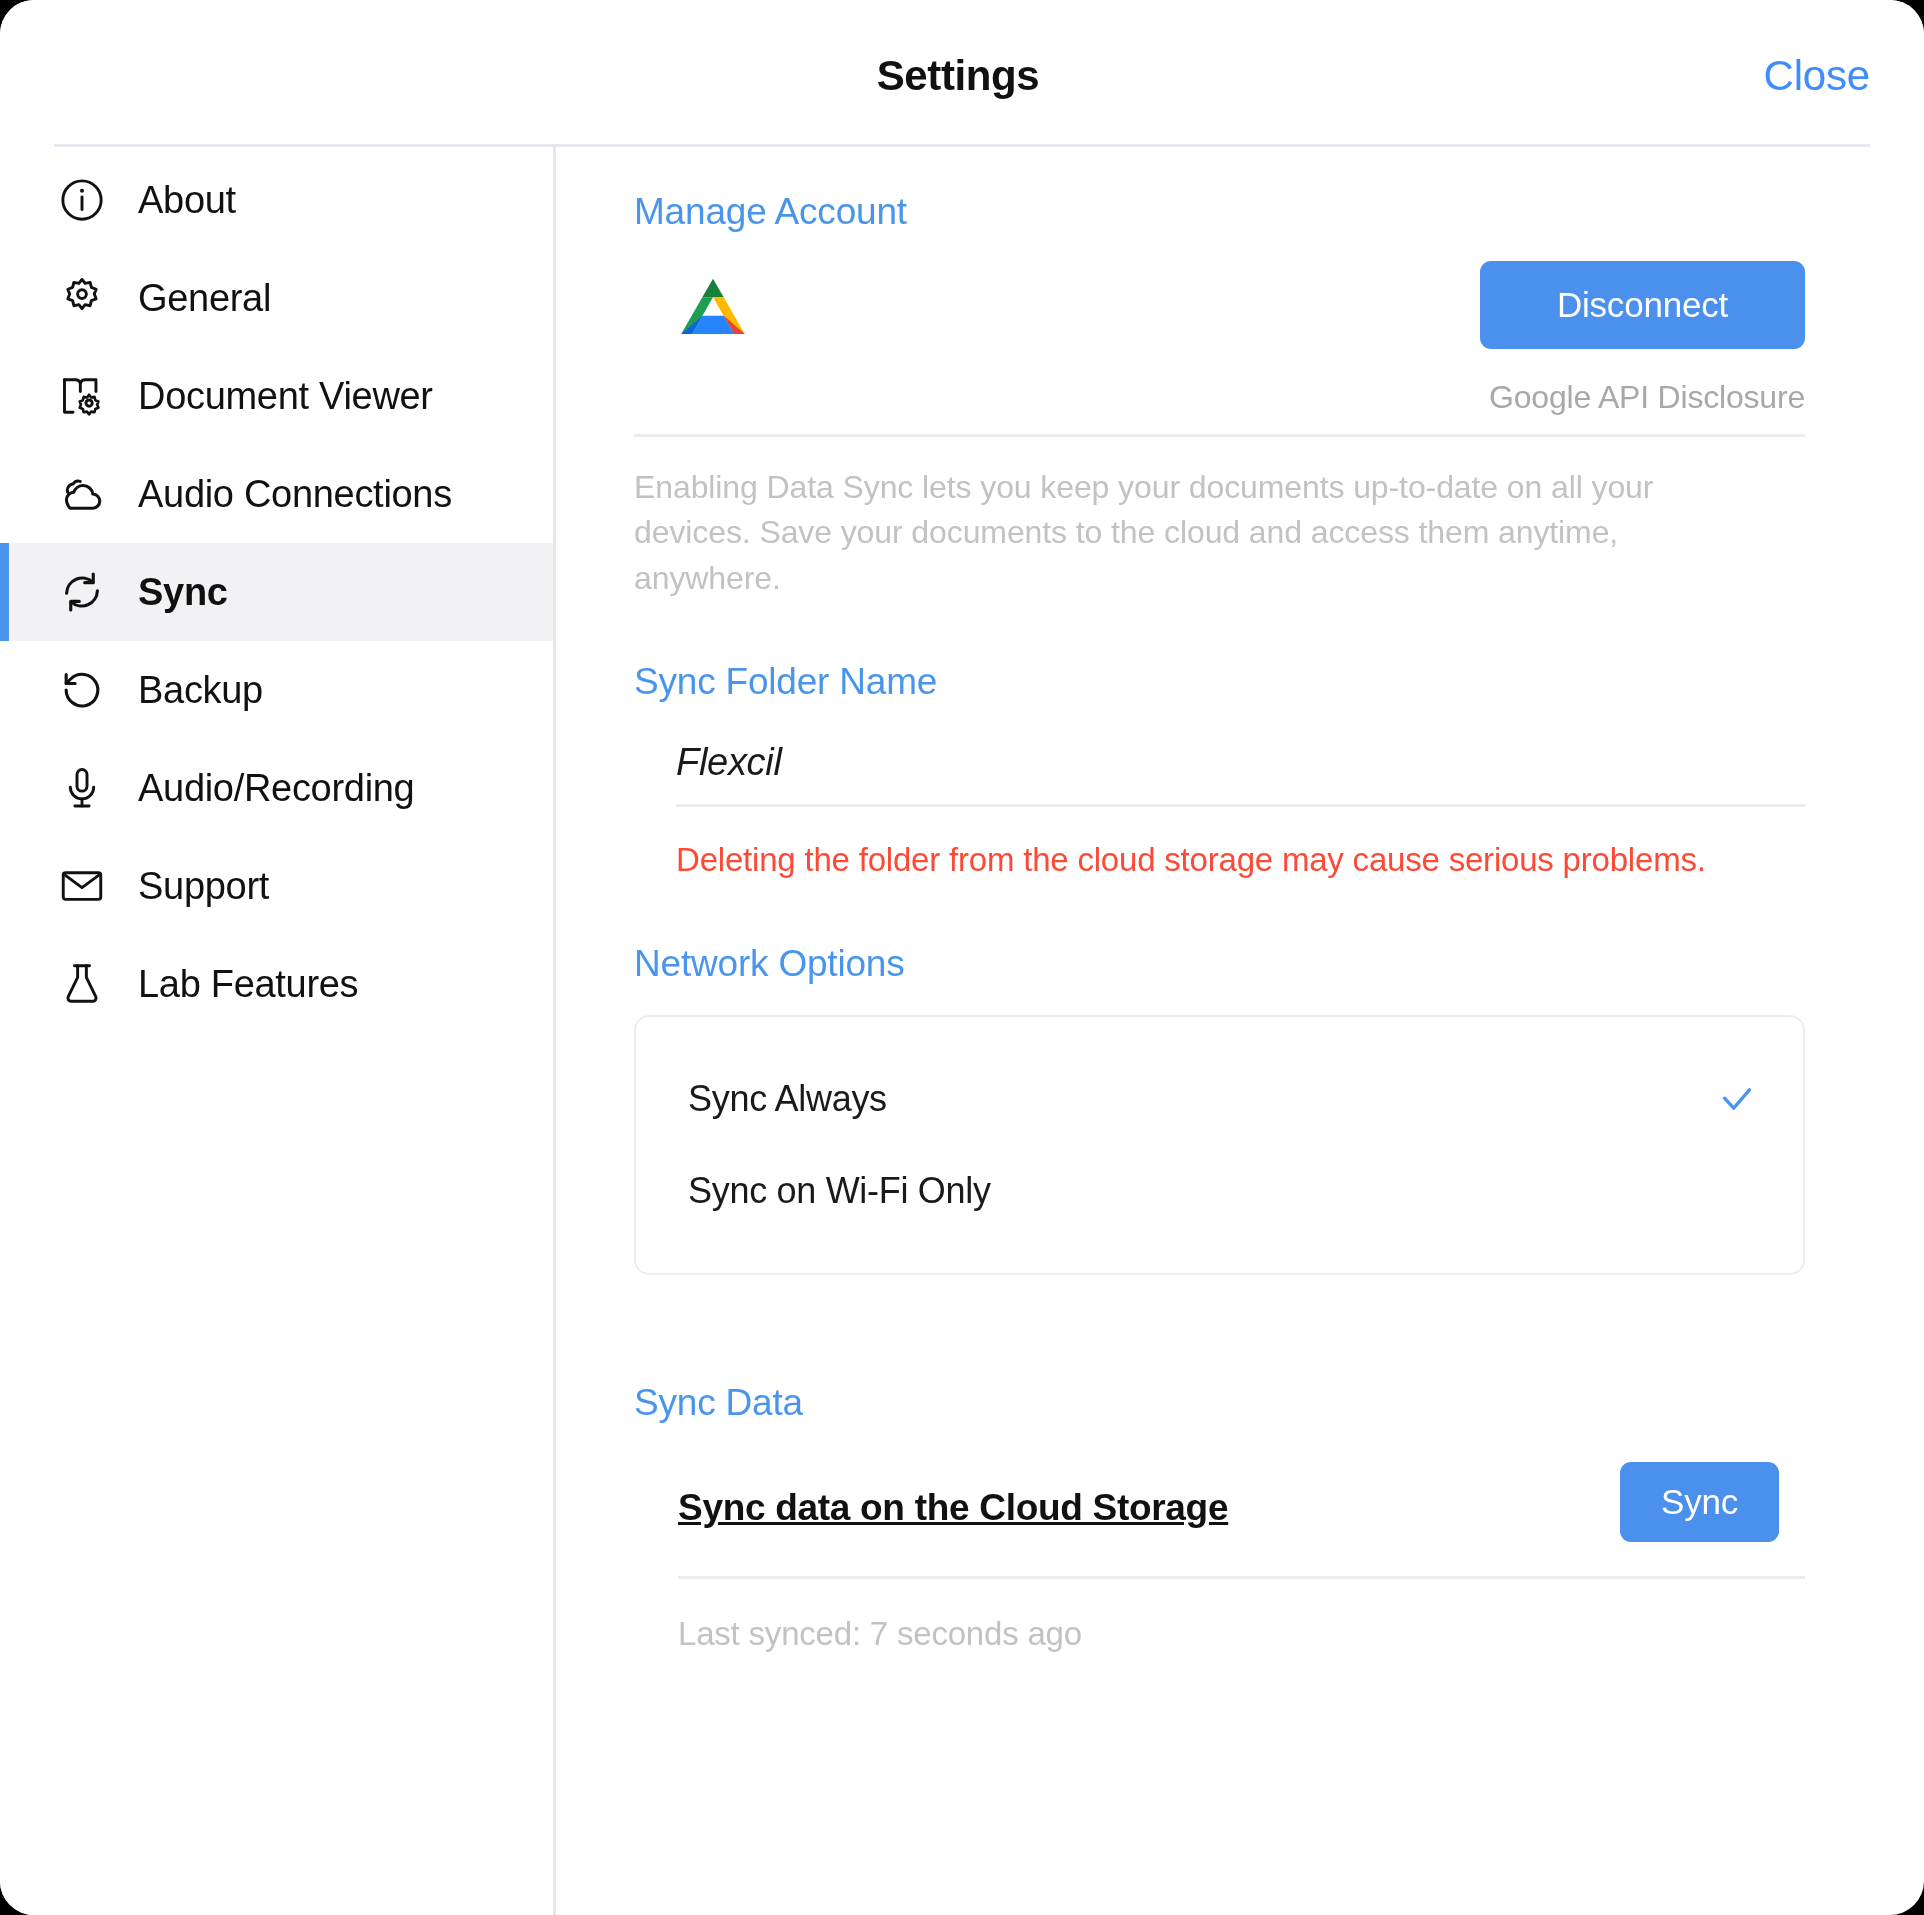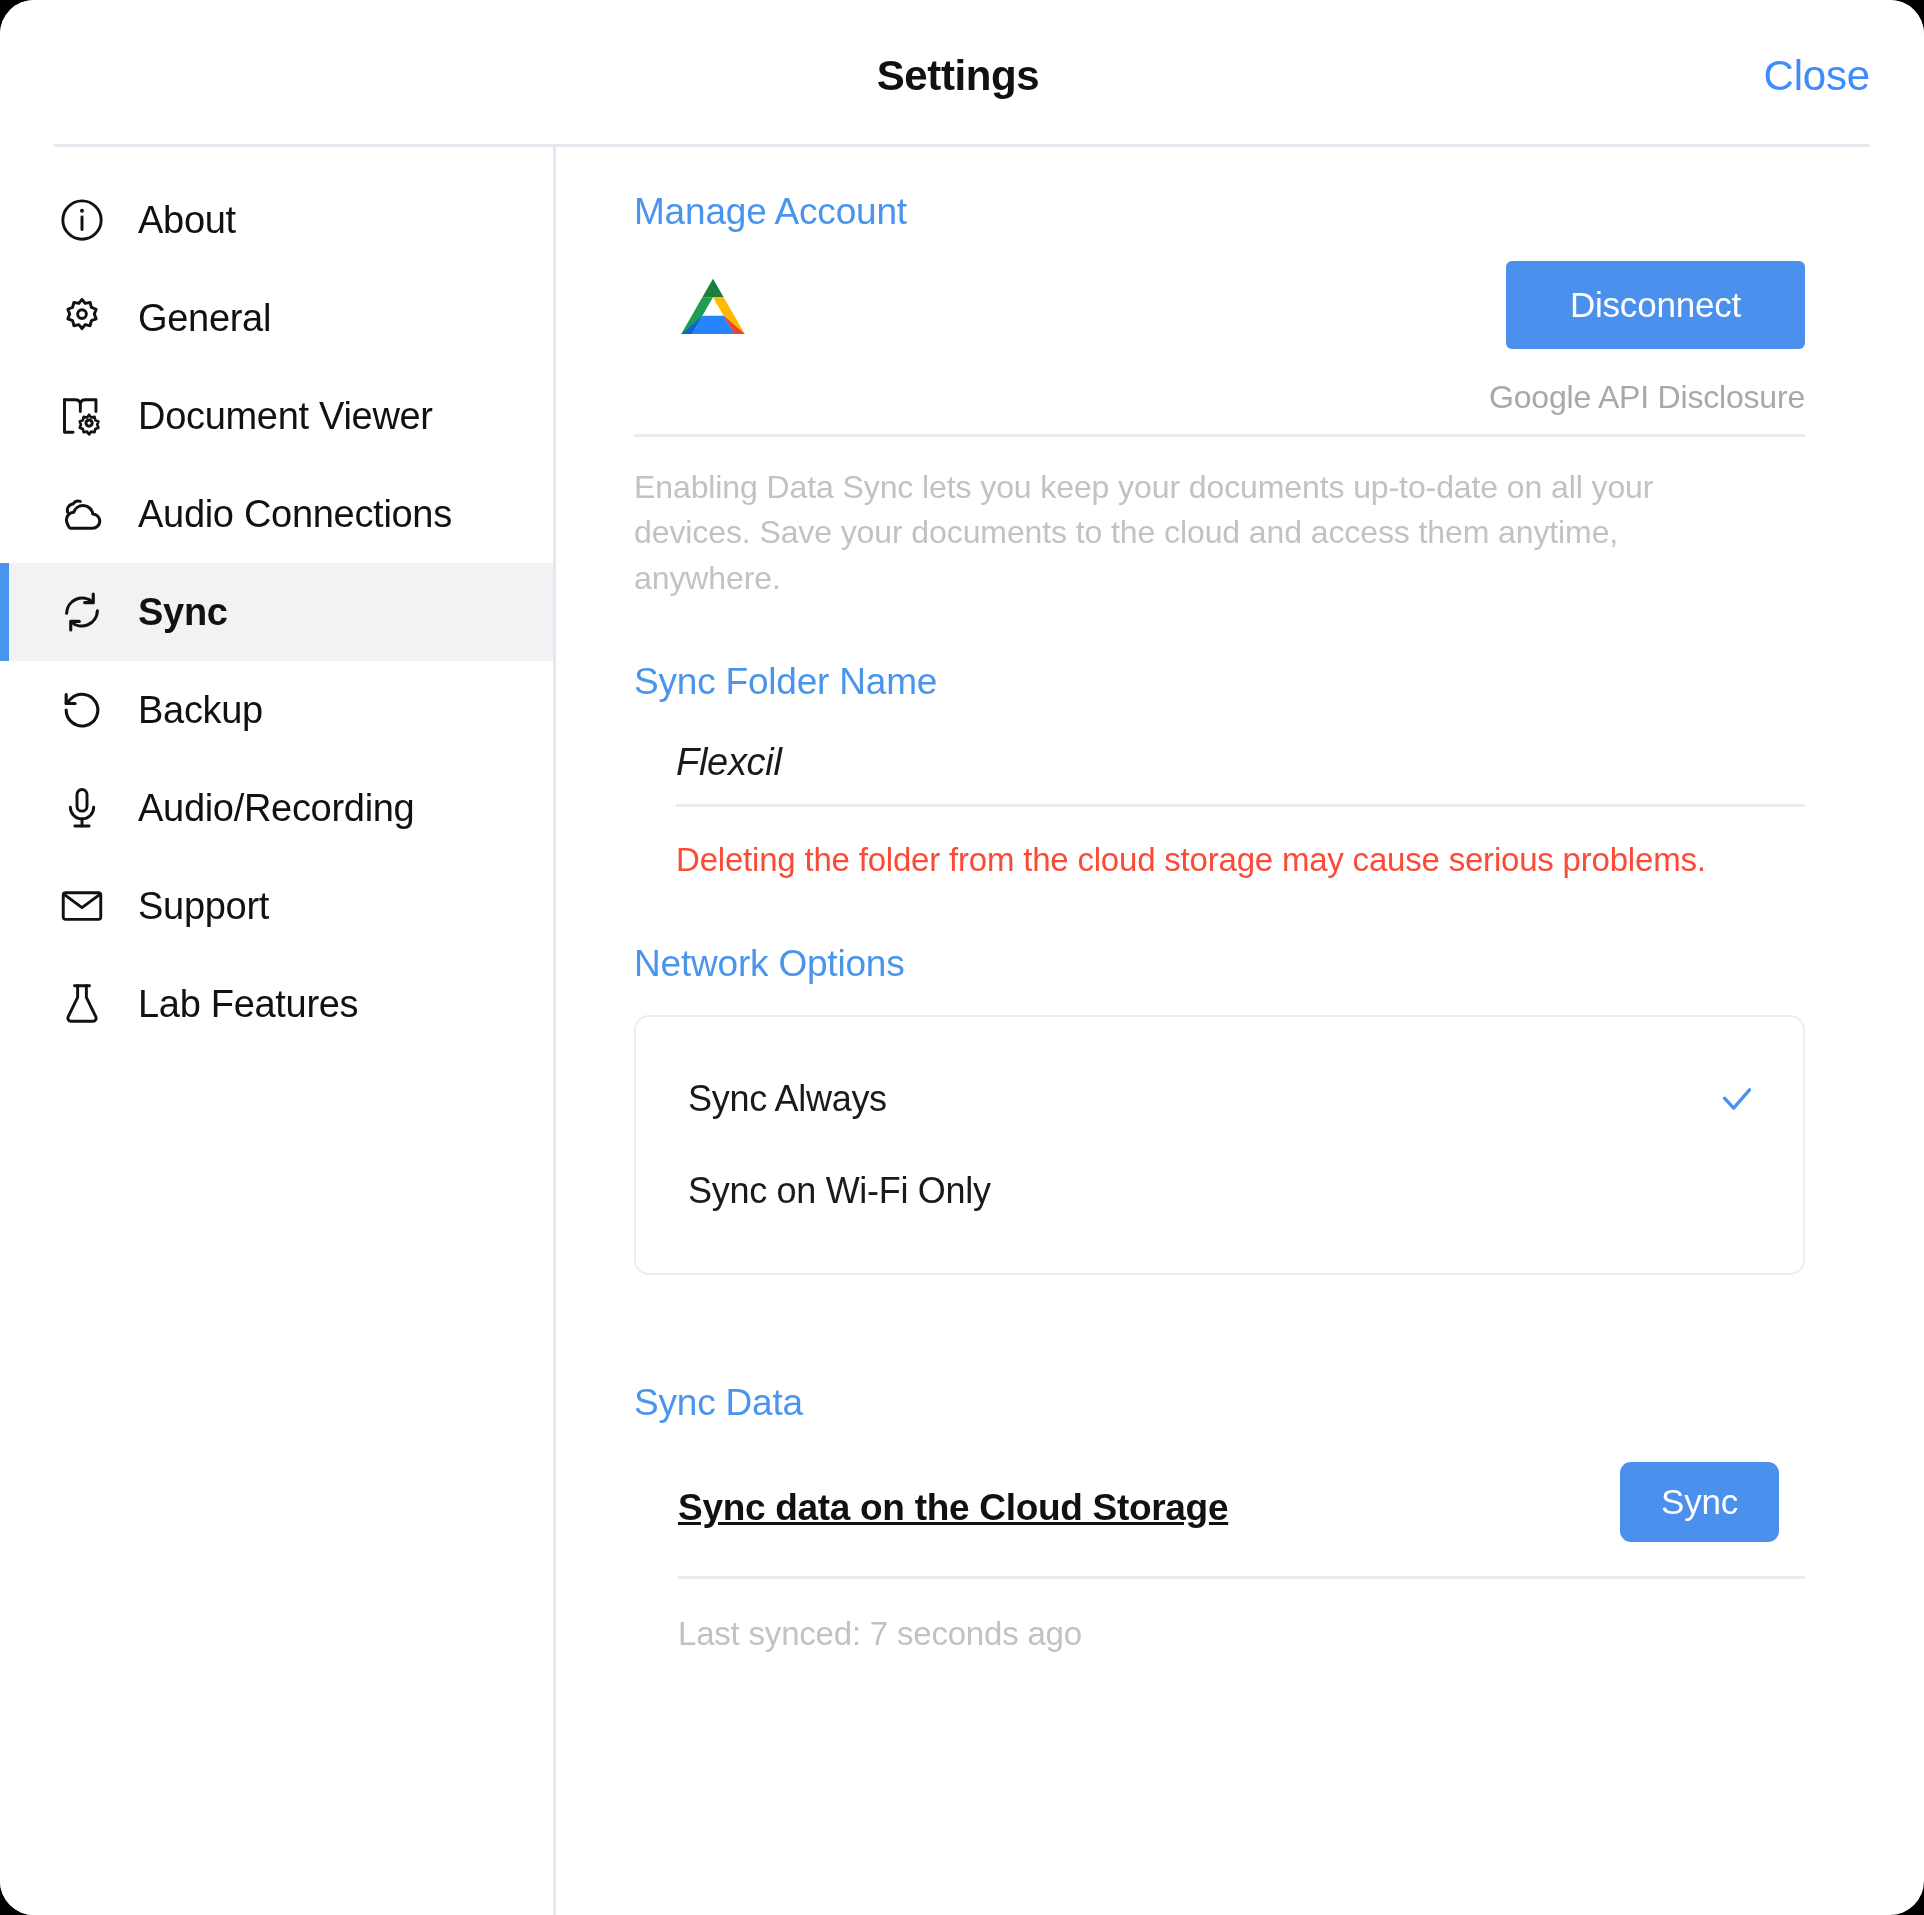--- a/index.html
+++ b/index.html
@@ -65,21 +65,21 @@
     bottom: 0;
     display: flex;
   }
 
   
   #sidebar {
     position: relative;
     width: 556px;
     flex: 0 0 556px;
     background: #ffffff;
-    padding-top: 24px;
+    padding-top: 4px;
   }
   #sidebar-divider {
     position: absolute;
     right: 0; top: 0; bottom: 0;
     width: 3px;
     background: #e6e7ef;
   }
 
   .nav-item {
     position: relative;
@@ -144,25 +144,25 @@
   }
   #drive-logo {
     margin-left: 44px;
     width: 70px;
     height: 62px;
   }
   #disconnect-button {
     position: absolute;
     right: 0;
     top: 0;
-    width: 299px;
+    width: 325px;
     height: 88px;
     background: #4a90ec;
     border: none;
-    border-radius: 6px;
+    border-radius: 11px;
     color: #ffffff;
     font-size: 35px;
     font-family: "Liberation Sans", sans-serif;
     cursor: pointer;
     letter-spacing: -0.2px;
   }
 
   #api-disclosure {
     text-align: right;
     font-size: 32px;

